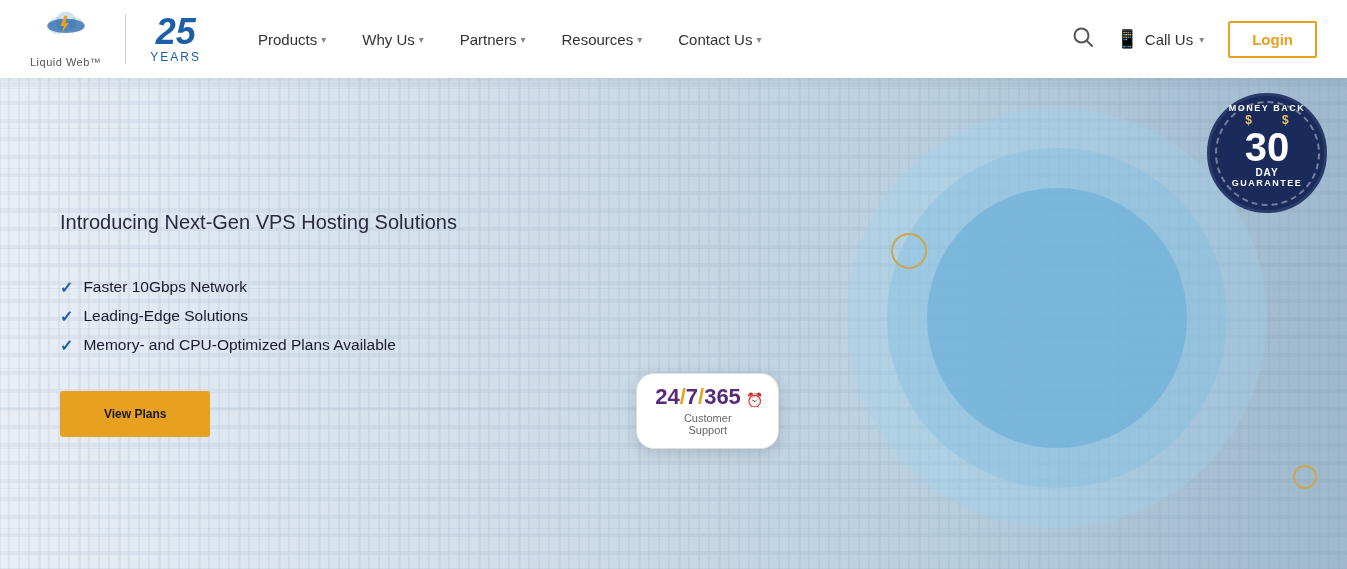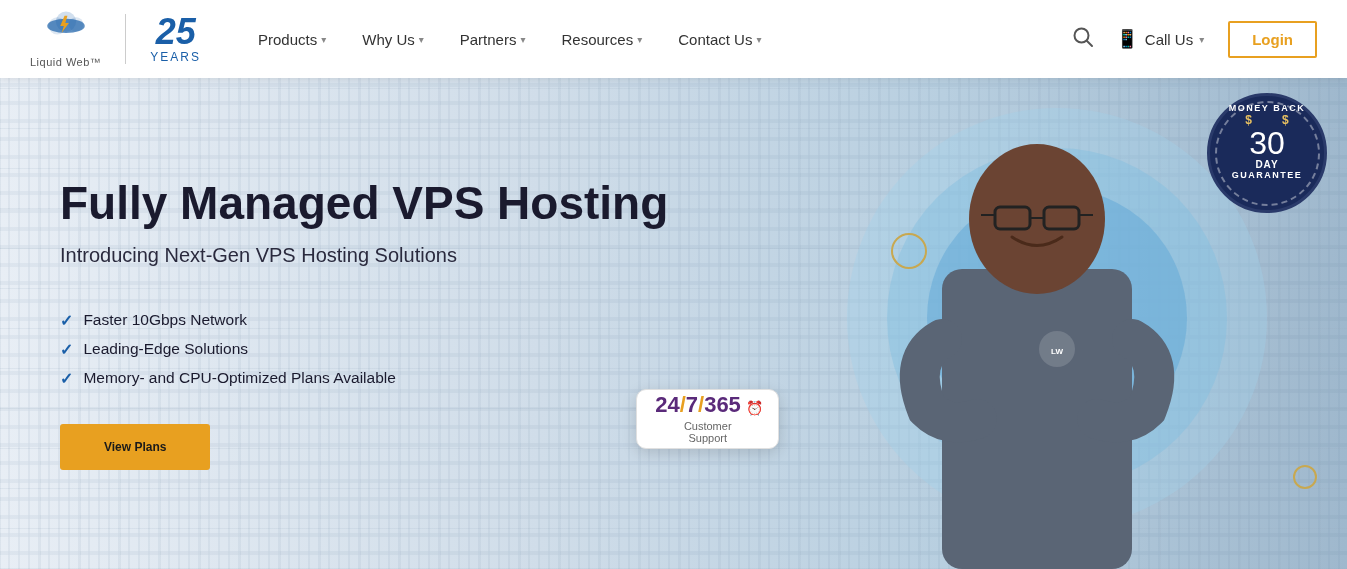--- a/index.html
+++ b/index.html
@@ -304,22 +304,22 @@
       z-index: 5;
     }
     .badge-top-text {
       font-size: 9px;
       font-weight: 700;
       letter-spacing: 1.5px;
       text-transform: uppercase;
       line-height: 1.2;
     }
     .badge-day {
-      font-size: 32px;
-      font-weight: 400;
+      font-size: 40px;
+      font-weight: 700;
       line-height: 1;
       color: #fff;
     }
     .badge-day-label {
       font-size: 10px;
       font-weight: 700;
       letter-spacing: 1px;
     }
     .badge-bottom-text {
       font-size: 9px;
@@ -347,22 +347,22 @@
       display: flex;
       gap: 30px;
     }
 
     
     .support-badge {
       position: absolute;
       bottom: 120px;
       left: 30px;
       background: #fff;
-      border-radius: 10px;
-      padding: 4px 18px;
+      border-radius: 18px;
+      padding: 12px 18px;
       box-shadow: 0 4px 15px rgba(0,0,0,0.15);
       display: flex;
       flex-direction: column;
       align-items: center;
       z-index: 5;
       border: 1px solid #e0e0e0;
     }
     .support-time {
       font-size: 22px;
       font-weight: 900;
@@ -451,21 +451,20 @@
     </div>
     <button class="login-btn">Login</button>
   </div>
 </nav>
 
 <section class="hero">
   <div class="hero-bg"></div>
   <div class="hero-racks"></div>
 
   <div class="hero-content">
-    <h1 class="hero-title">Fully Managed VPS Hosting</h1>
     <p class="hero-subtitle">Introducing Next-Gen VPS Hosting Solutions</p>
     <ul class="hero-features">
       <li>
         <span class="check-icon">✓</span>
         <span>Faster 10Gbps Network</span>
       </li>
       <li>
         <span class="check-icon">✓</span>
         <span>Leading-Edge Solutions</span>
       </li>
@@ -479,44 +478,20 @@
 
   <div class="hero-right">
 
     <div class="circle-outer"></div>
     <div class="circle-mid"></div>
     <div class="circle-inner"></div>
 
     <div class="deco-circle-1"></div>
     <div class="deco-circle-2"></div>
 
-    <div class="person-container">
-      <svg width="380" height="450" viewBox="0 0 380 450">
-
-        <rect x="95" y="150" width="190" height="300" rx="20" fill="#5a6575"></rect>
-
-        <rect x="165" y="120" width="50" height="40" fill="#8b6355"></rect>
-
-        <ellipse cx="190" cy="100" rx="68" ry="75" fill="#6b4433"></ellipse>
-
-        <rect x="148" y="88" width="35" height="22" rx="5" fill="none" stroke="#222" stroke-width="3"></rect>
-        <rect x="197" y="88" width="35" height="22" rx="5" fill="none" stroke="#222" stroke-width="3"></rect>
-        <line x1="183" y1="99" x2="197" y2="99" stroke="#222" stroke-width="2"></line>
-        <line x1="134" y1="96" x2="148" y2="96" stroke="#222" stroke-width="2"></line>
-        <line x1="232" y1="96" x2="246" y2="96" stroke="#222" stroke-width="2"></line>
-
-        <path d="M 165 118 Q 190 135 215 118" stroke="#4a2a1a" stroke-width="3" fill="none" stroke-linecap="round"></path>
-
-        <path d="M 95 220 Q 60 240 80 290 Q 100 310 130 300" stroke="#5a6575" stroke-width="40" fill="none" stroke-linecap="round"></path>
-        <path d="M 285 220 Q 320 240 300 290 Q 280 310 250 300" stroke="#5a6575" stroke-width="40" fill="none" stroke-linecap="round"></path>
-
-        <circle cx="210" cy="230" r="18" fill="rgba(255,255,255,0.15)"></circle>
-        <text x="210" y="235" text-anchor="middle" fill="white" font-size="8" font-weight="bold">LW</text>
-      </svg>
-    </div>
 
     <div class="money-back-badge">
       <div class="badge-inner">
         <div class="badge-top-text">
           <div>MONEY BACK</div>
         </div>
         <div class="badge-dollars-row">
           <span class="badge-dollar">$</span>
           <span class="badge-dollar">$</span>
         </div>

